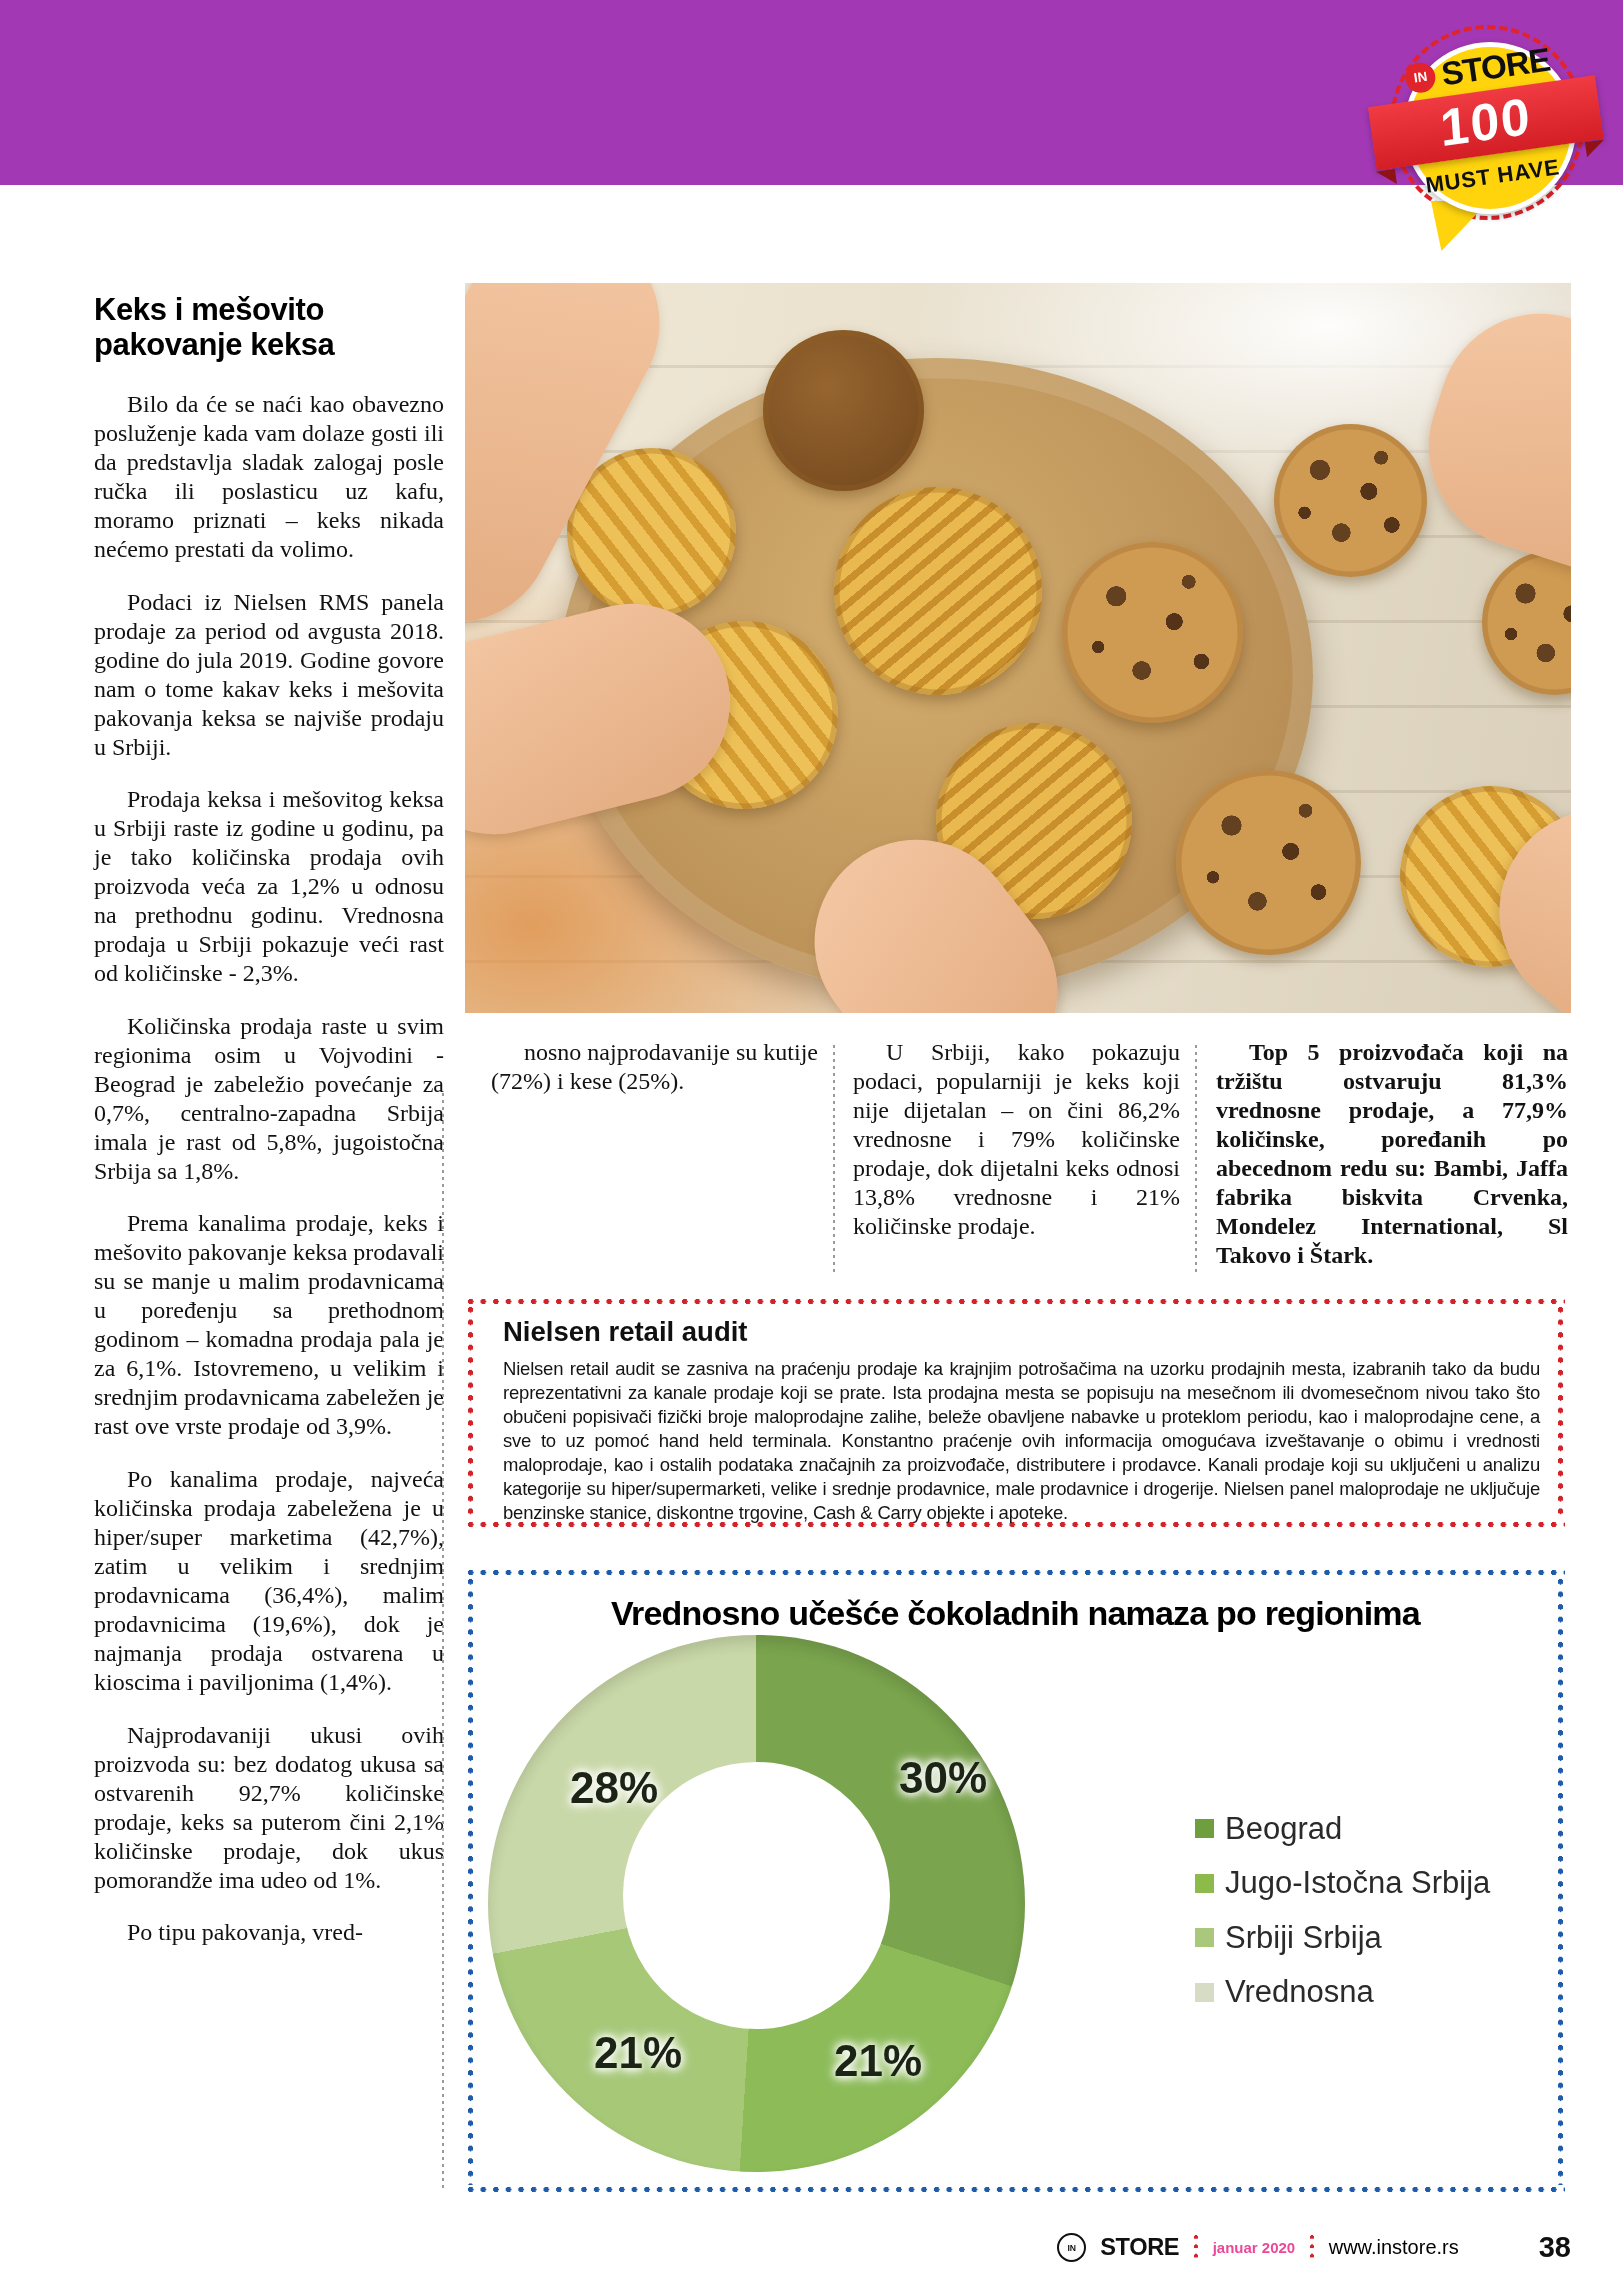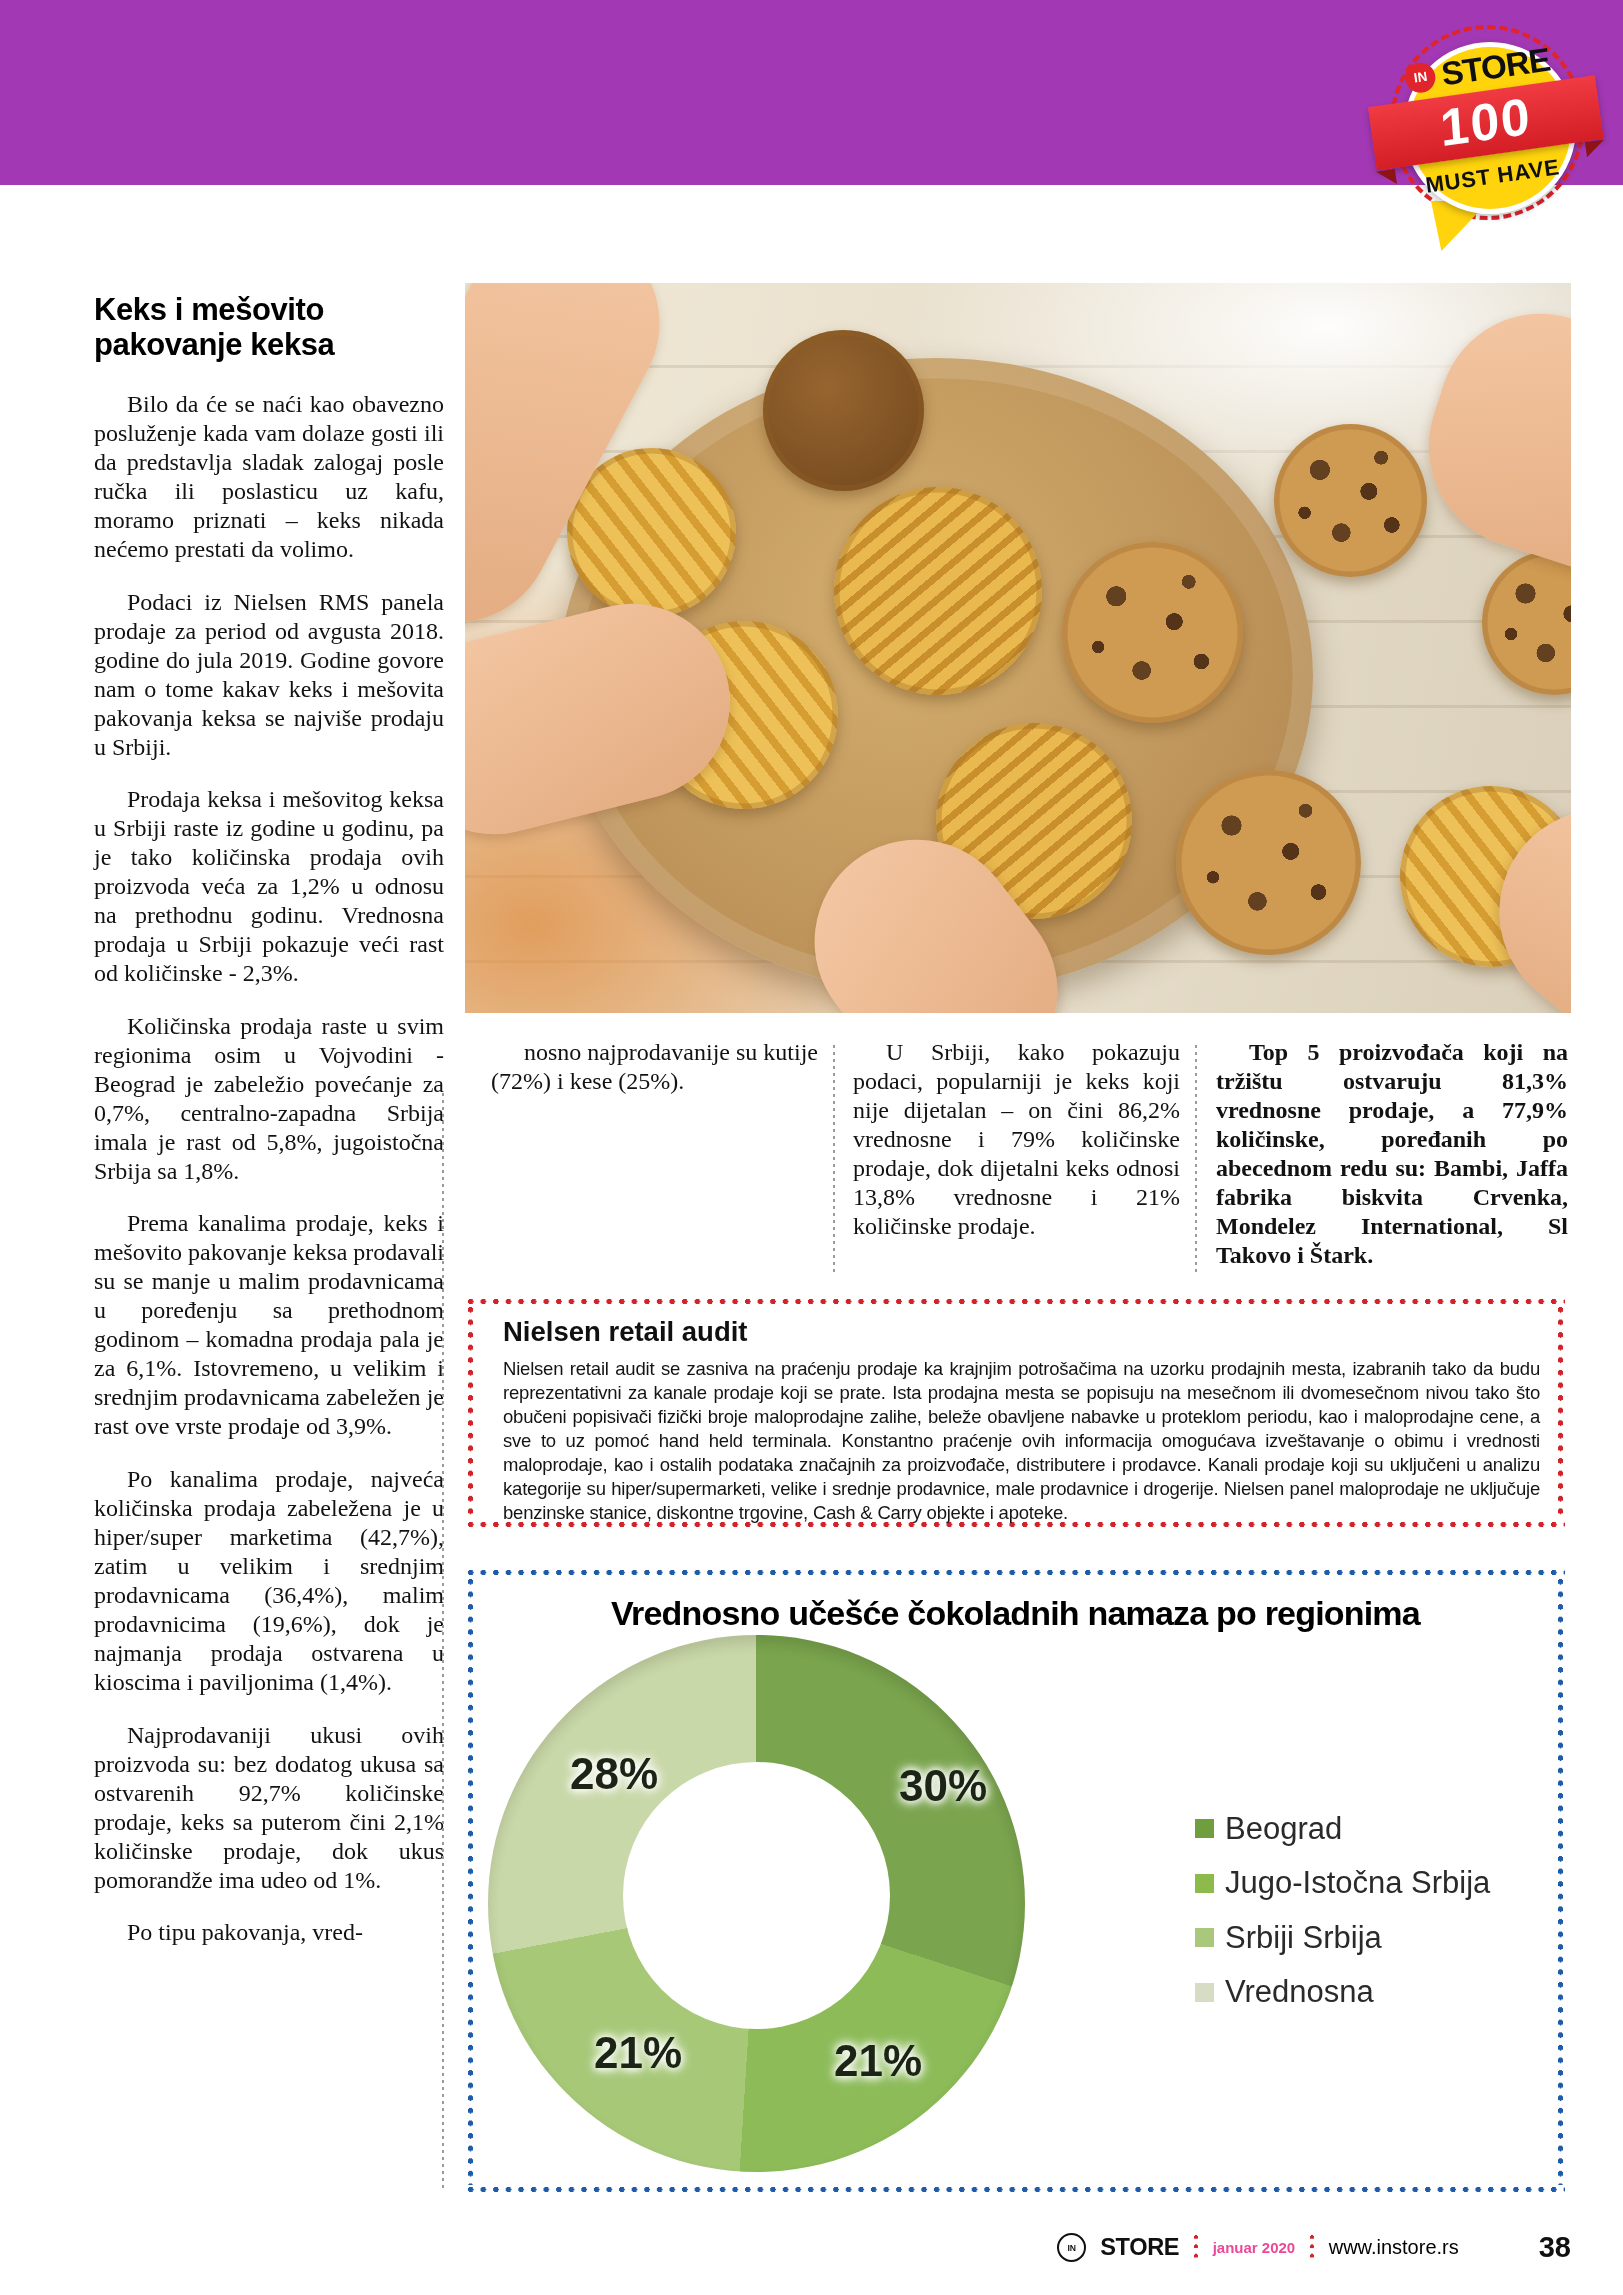--- a/index.html
+++ b/index.html
@@ -179,24 +179,24 @@
   <div class="nielsen-body">Nielsen retail audit se zasniva na praćenju prodaje ka krajnjim potrošačima na uzorku prodajnih mesta, izabranih tako da budu reprezentativni za kanale prodaje koji se prate. Ista prodajna mesta se popisuju na mesečnom ili dvomesečnom nivou tako što obučeni popisivači fizički broje maloprodajne zalihe, beleže obavljene nabavke u proteklom periodu, kao i maloprodajne cene, a sve to uz pomoć hand held terminala. Konstantno praćenje ovih informacija omogućava izveštavanje o obimu i vrednosti maloprodaje, kao i ostalih podataka značajnih za proizvođače, distributere i prodavce. Kanali prodaje koji su uključeni u analizu kategorije su hiper/supermarketi, velike i srednje prodavnice, male prodavnice i drogerije. Nielsen panel maloprodaje ne uključuje benzinske stanice, diskontne trgovine, Cash &amp; Carry objekte i apoteke.</div>
 
   <div class="dots-h" style="--dc:#1e5ca9;left:466px;top:1568px;width:1099px;"></div>
   <div class="dots-h" style="--dc:#1e5ca9;left:466px;top:2185px;width:1099px;"></div>
   <div class="dots-v" style="--dc:#1e5ca9;left:466px;top:1577px;height:608px;"></div>
   <div class="dots-v" style="--dc:#1e5ca9;left:1556px;top:1577px;height:608px;"></div>
 
   <div class="chart-title">Vrednosno učešće čokoladnih namaza po regionima</div>
   <div class="donut">
     <div class="donut-hole"></div>
-    <div class="slice-label" style="left:393px;top:126px;padding-left:18px;">30%</div>
+    <div class="slice-label" style="left:393px;top:118px;padding-left:18px;">30%</div>
     <div class="slice-label" style="left:346px;top:401px;">21%</div>
     <div class="slice-label" style="left:106px;top:393px;">21%</div>
-    <div class="slice-label" style="left:82px;top:114px;text-align:right;">28%</div>
+    <div class="slice-label" style="left:82px;top:128px;text-align:right;">28%</div>
   </div>
 
   <div class="legend">
     <div class="legend-row">
       <span class="sw sw0"></span>
       <span class="legend-label">Beograd</span>
     </div>
     <div class="legend-row">
       <span class="sw sw1"></span>
       <span class="legend-label">Jugo-Istočna Srbija</span>

